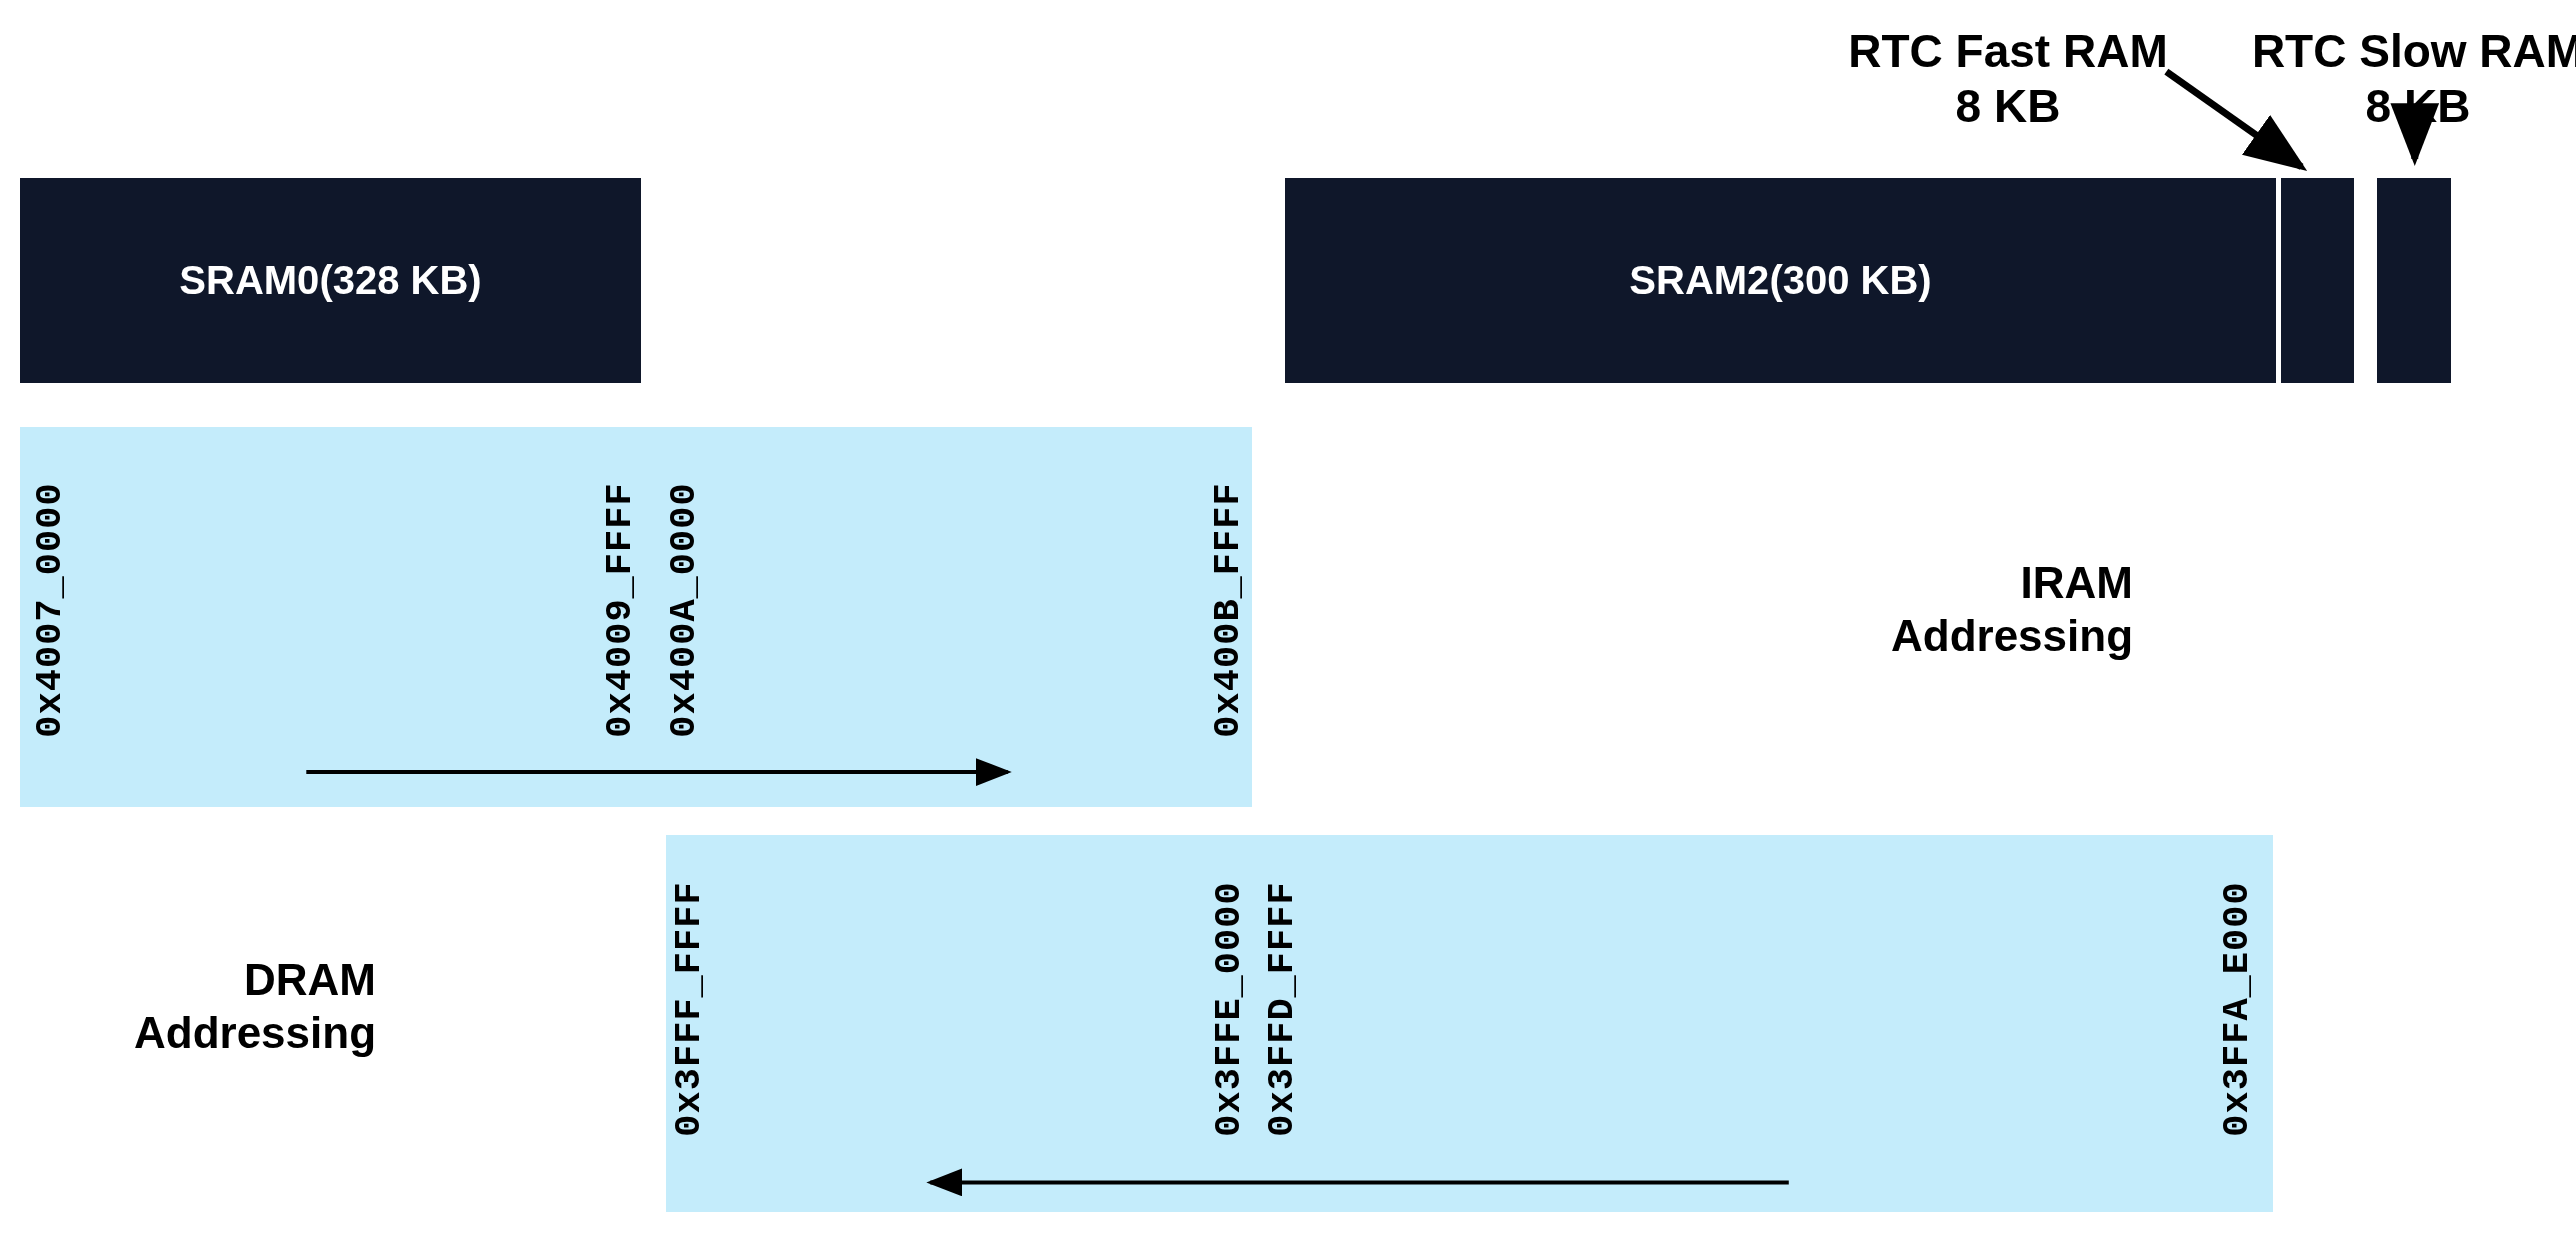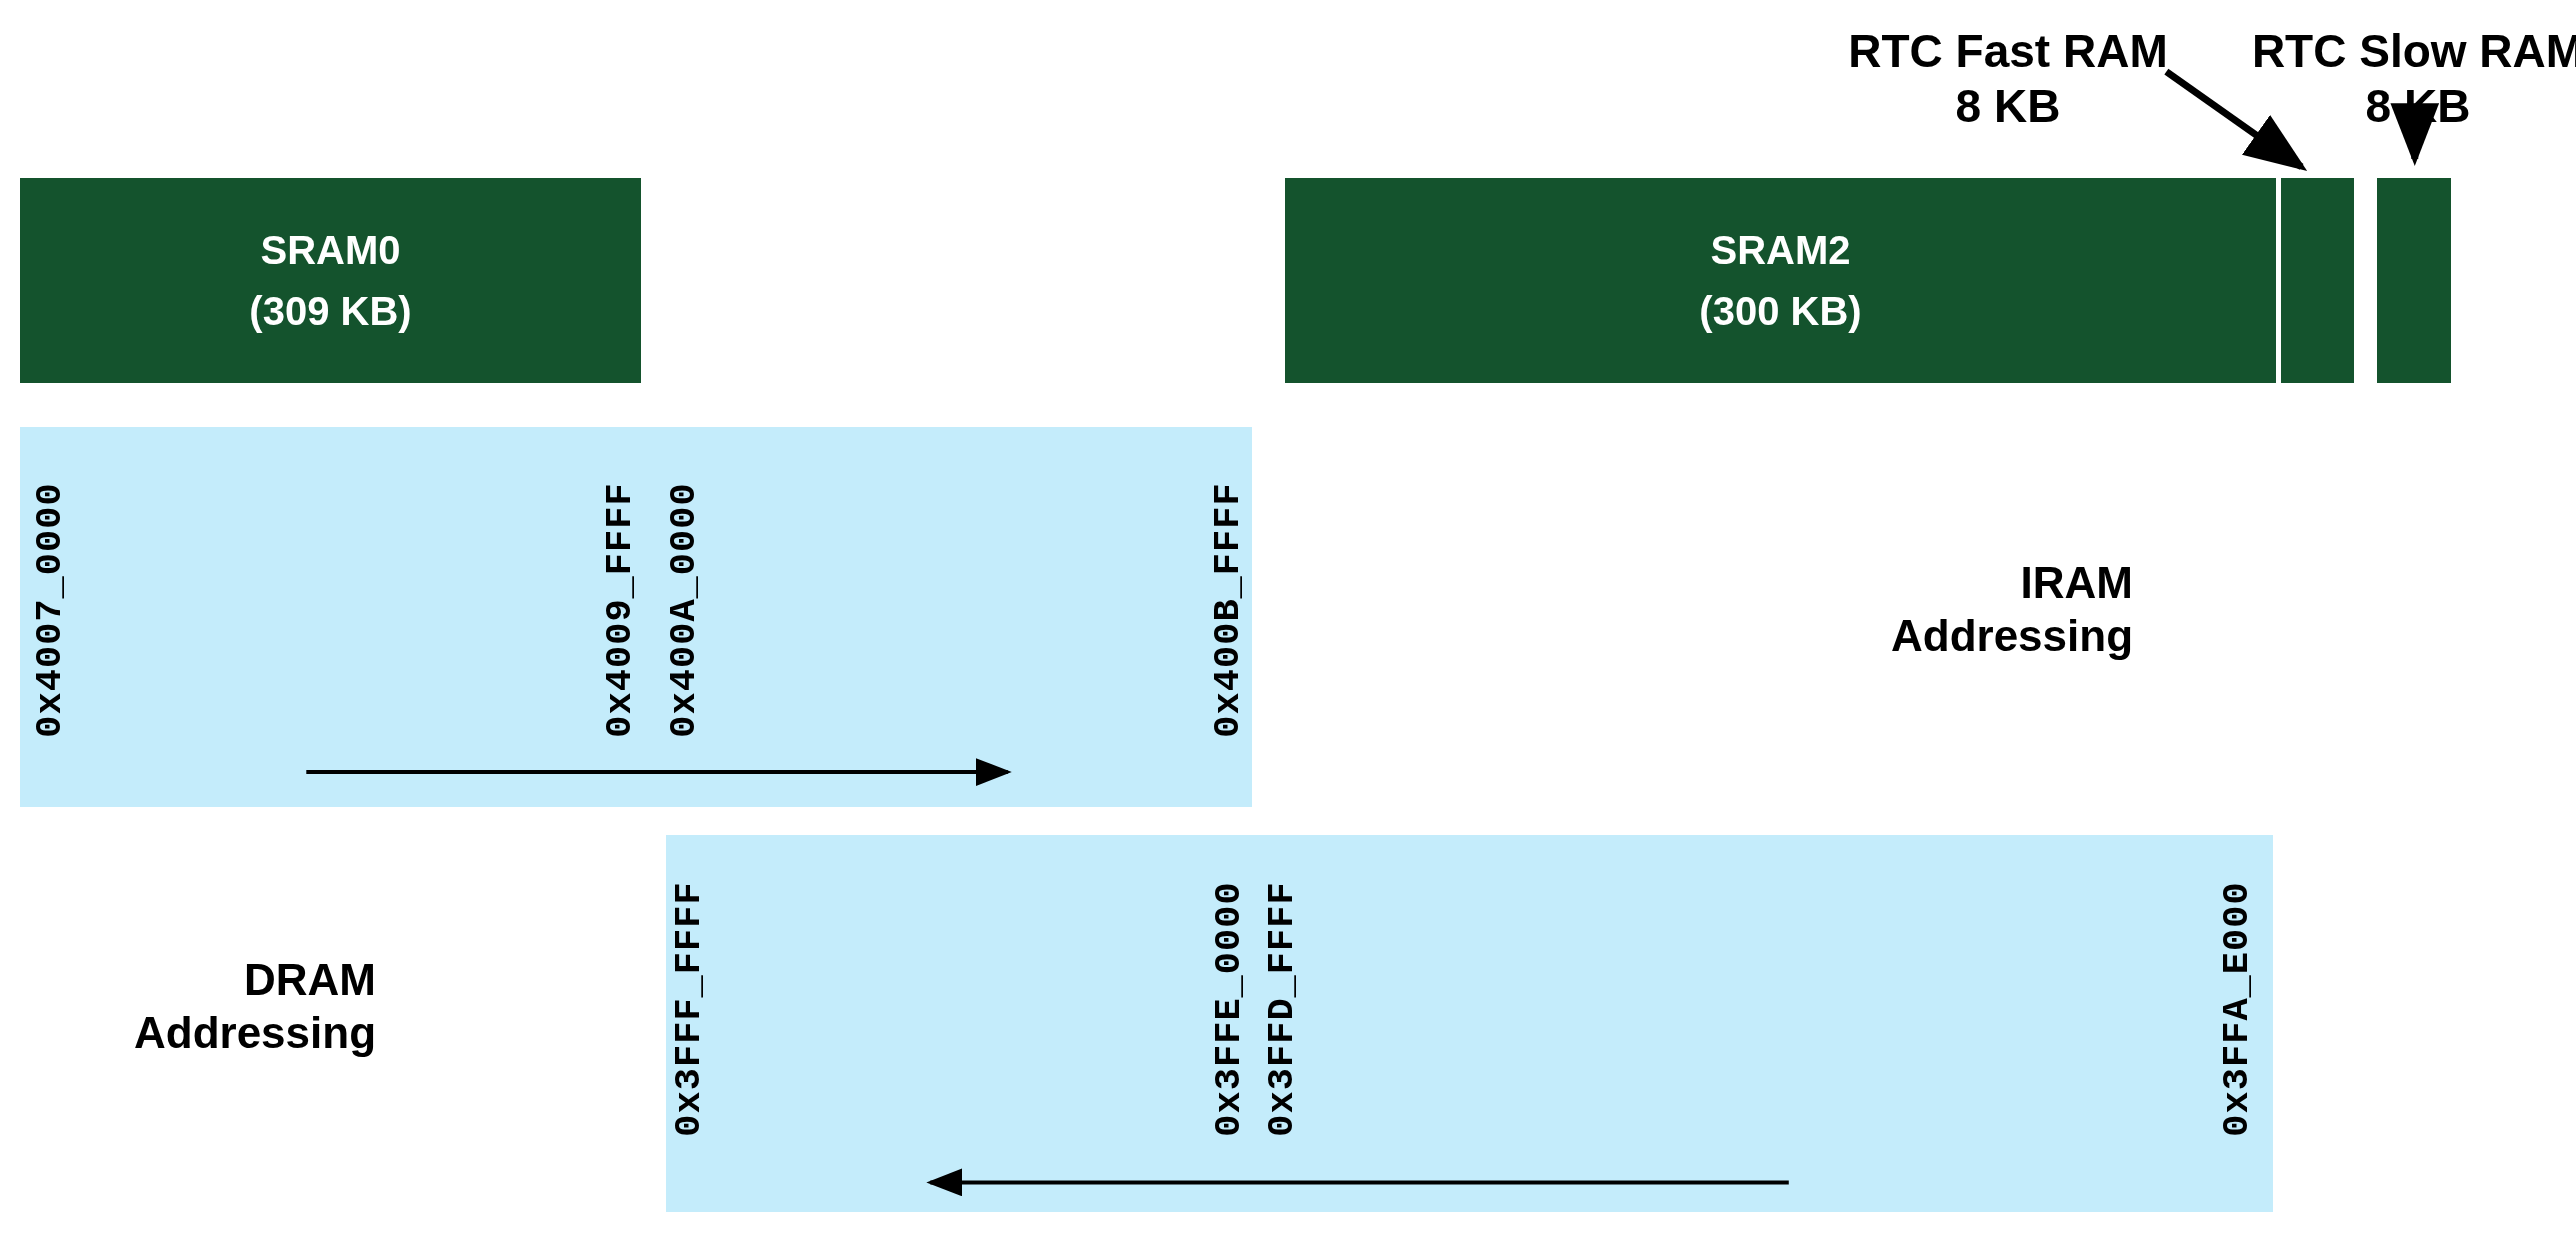--- a/index.html
+++ b/index.html
@@ -1,22 +1,22 @@
 <!DOCTYPE html>
 <html><head>
 <meta charset="utf-8">
 <style>
   html,body { margin:0; padding:0; background:#ffffff; }
   .canvas {
     position:relative; width:2576px; height:1246px; background:#ffffff;
     font-family:"Liberation Sans", sans-serif; overflow:hidden;
   }
   .block {
-    position:absolute; top:178px; height:205px; background:#14532d;
-    display:flex; flex-direction:column; align-items:center; justify-content:center;
+    position:absolute; top:178px; height:205px; background:#0f172a;
+    display:flex; flex-direction:row; align-items:center; justify-content:center;
   }
   .block .bl {
     display:block; color:#ffffff; font-size:40px; font-weight:600;
     line-height:61px; text-align:center; white-space:nowrap;
   }
   .panel { position:absolute; background:#C4ECFB; }
   .addr {
     position:absolute; transform:translate(-50%,-50%) rotate(-90deg);
     font-family:"Liberation Mono", monospace; font-size:37px; font-weight:700;
     color:#000000; white-space:nowrap; letter-spacing:1px;
@@ -42,21 +42,21 @@
     <span>RTC Fast RAM</span>
     <span>8 KB</span>
   </div>
   <div class="toplabel" style="left:2418px;">
     <span>RTC Slow RAM</span>
     <span>8 KB</span>
   </div>
 
   <div class="block" style="left:20px; width:621px;">
     <span class="bl">SRAM0</span>
-    <span class="bl">(309 KB)</span>
+    <span class="bl">(328 KB)</span>
   </div>
   <div class="block" style="left:1265px; width:991px;margin-left:20px;">
     <span class="bl">SRAM2</span>
     <span class="bl">(300 KB)</span>
   </div>
   <div class="block" style="left:2281px; width:73px;"></div>
   <div class="block" style="left:2377px; width:74px;"></div>
 
   <div class="panel" style="left:20px; top:427px; width:1232px; height:380px;"></div>
 

